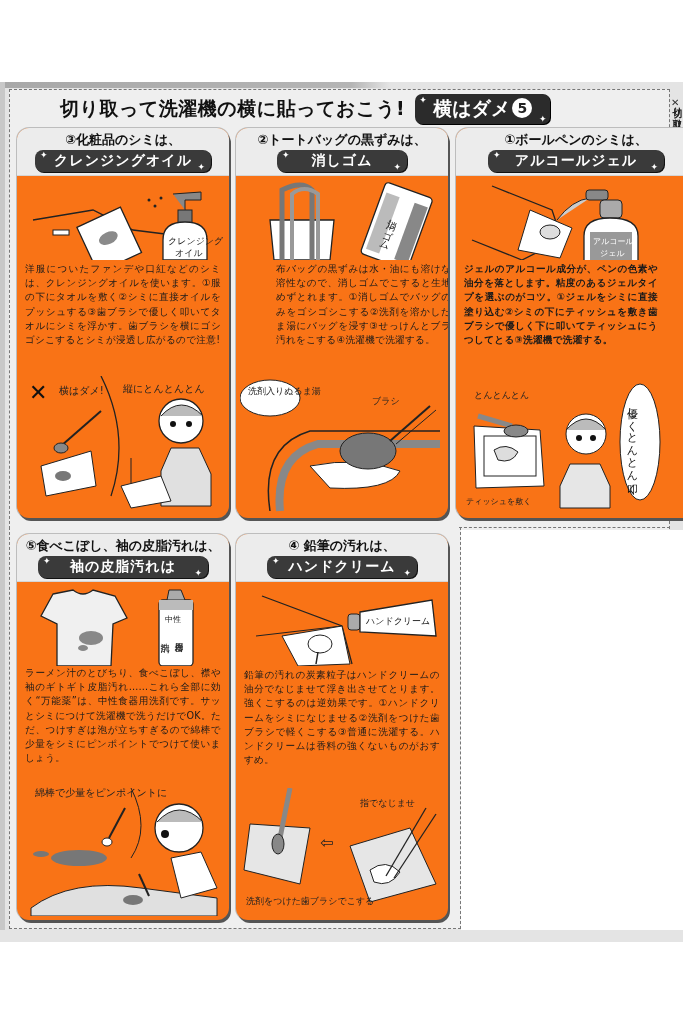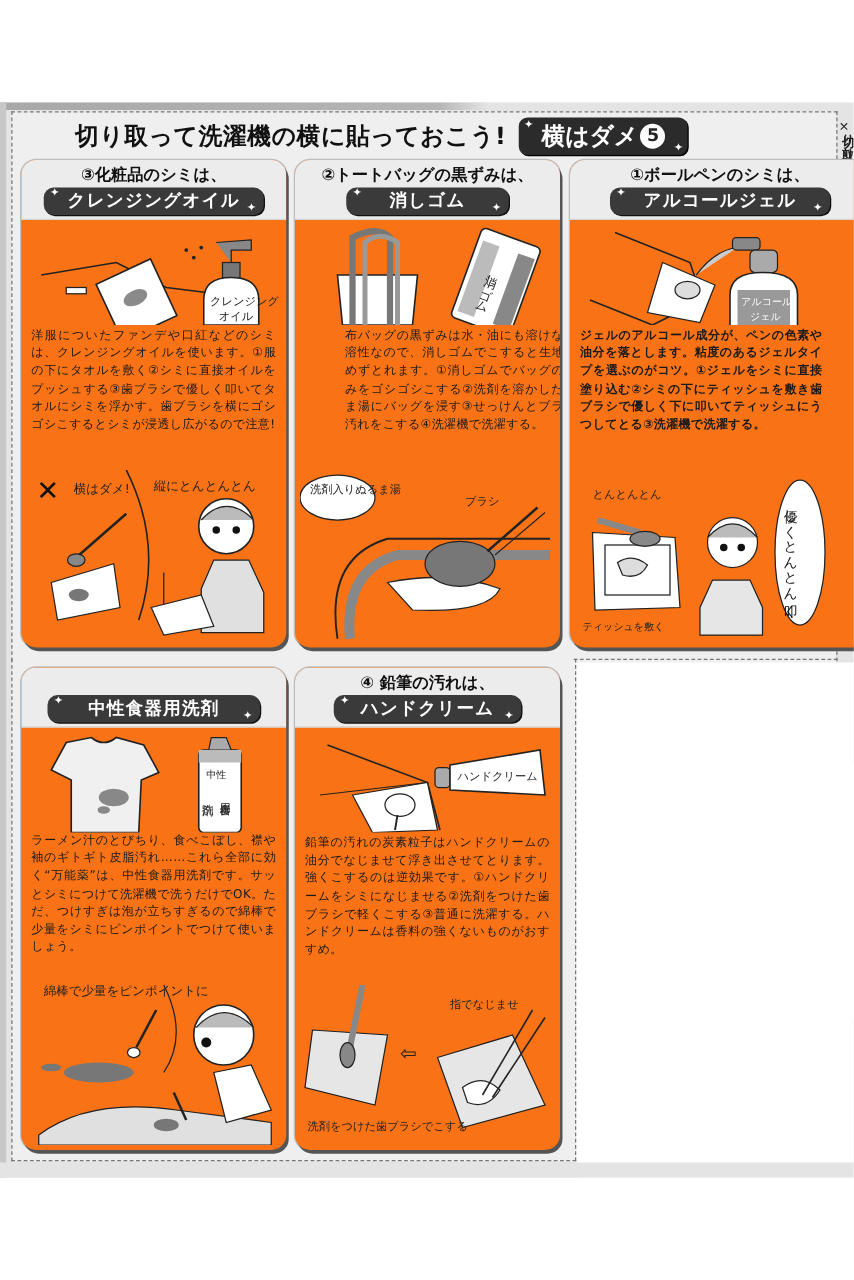--- a/index.html
+++ b/index.html
@@ -220,22 +220,23 @@
     <circle cx="119" cy="62" r="3" fill="#111"></circle>
       <circle cx="133" cy="62" r="3" fill="#111"></circle>
     <path d="M100 110 L110 88 L140 88 L150 110 L150 132 L100 132 Z" fill="#e6e6e6" stroke="#222"></path>
     <ellipse cx="180" cy="66" rx="20" ry="58" fill="#fff" stroke="#222"></ellipse>
     <text x="172" y="24" font-size="11" fill="#111" writing-mode="tb">優しくとんとん叩く</text>
   </svg>
 </div>
 
 <div class="card" style="left:17px;top:534px;width:212px;height:386px;">
   <div class="card-head">
+    <div class="card-subtitle">⑤食べこぼし、袖の皮脂汚れは、</div>
     <div class="card-pill" style="width:170px;">
-      <span>中性食器用洗剤</span>
+      <span>袖の皮脂汚れは</span>
       <span class="sparkle" style="left:5px;top:0;">✦</span>
       <span class="sparkle" style="right:5px;bottom:0;">✦</span>
     </div>
   </div>
   <svg class="card-illus-top" width="200" height="80" viewBox="0 0 200 80">
     <path d="M30 8 L50 4 Q60 12 70 4 L92 10 L104 32 L90 38 L88 80 L34 80 L34 38 L18 30 Z" fill="#f0f0f0" stroke="#222" stroke-width="1.3"></path>
     <ellipse cx="68" cy="52" rx="12" ry="7" fill="#888"></ellipse>
     <ellipse cx="60" cy="62" rx="5" ry="3" fill="#888"></ellipse>
     <rect x="136" y="14" width="34" height="66" rx="4" fill="#fff" stroke="#222" stroke-width="1.3"></rect>
     <path d="M144 14 L146 4 L158 4 L162 14 Z" fill="#aaa" stroke="#222"></path>

